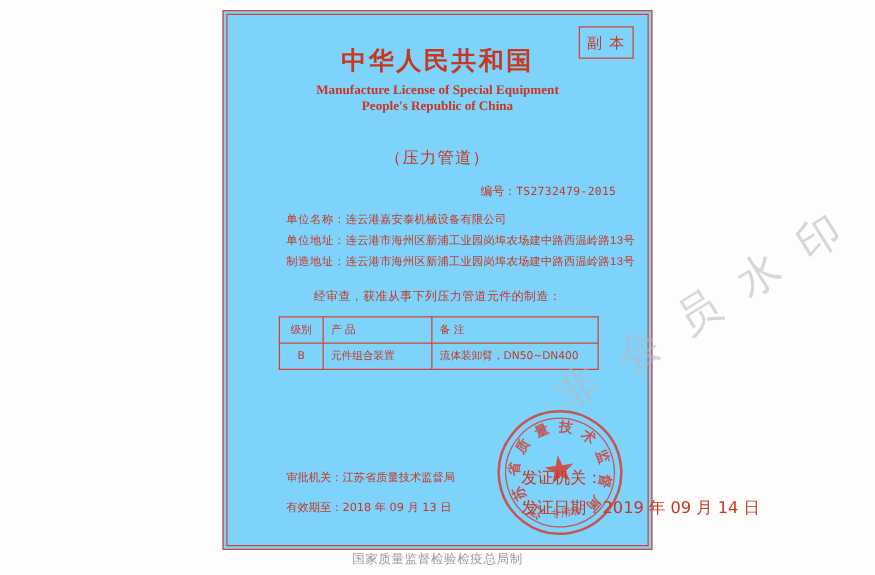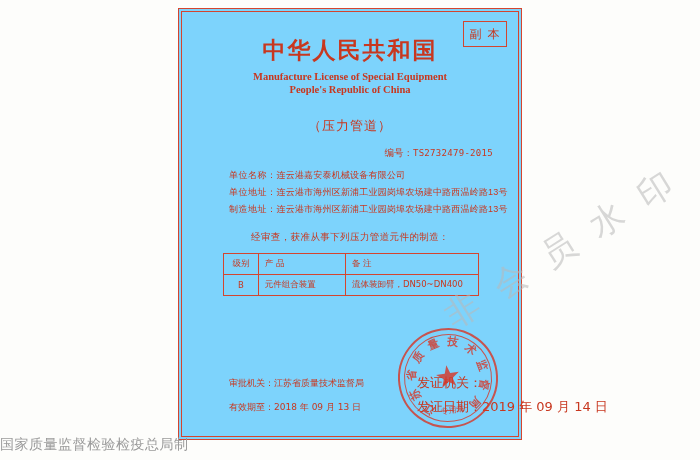--- a/index.html
+++ b/index.html
@@ -57,21 +57,21 @@
   }
   .title-block {
     position: absolute;
     left: 0;
     right: 0;
     top: 26px;
     text-align: center;
     color: #c8371f;
   }
   .title-cn1 {
-    font-size: 23px;
+    font-size: 20px;
     letter-spacing: 2px;
     font-family: "DejaVu Sans", sans-serif;
     font-weight: bold;
     text-align: center;
   }
   .title-cn2 {
     font-size: 17px;
     letter-spacing: 2px;
     margin-top: 4px;
     font-family: "DejaVu Sans", sans-serif;
@@ -262,22 +262,23 @@
     font-family: "DejaVu Sans", sans-serif;
     white-space: nowrap;
     opacity: 0.55;
     pointer-events: none;
   }
   .bottom-note {
     position: absolute;
     left: 0;
     right: 0;
     bottom: 6px;
+    text-align: center;
     color: #9a9a9a;
-    font-size: 14px;
+    font-size: 10px;
     font-family: "DejaVu Sans", sans-serif;
     letter-spacing: 0.5px;
   }
 </style>
 </head>
 <body>
 
 <div id="page">
 
   <div class="cert-border">

